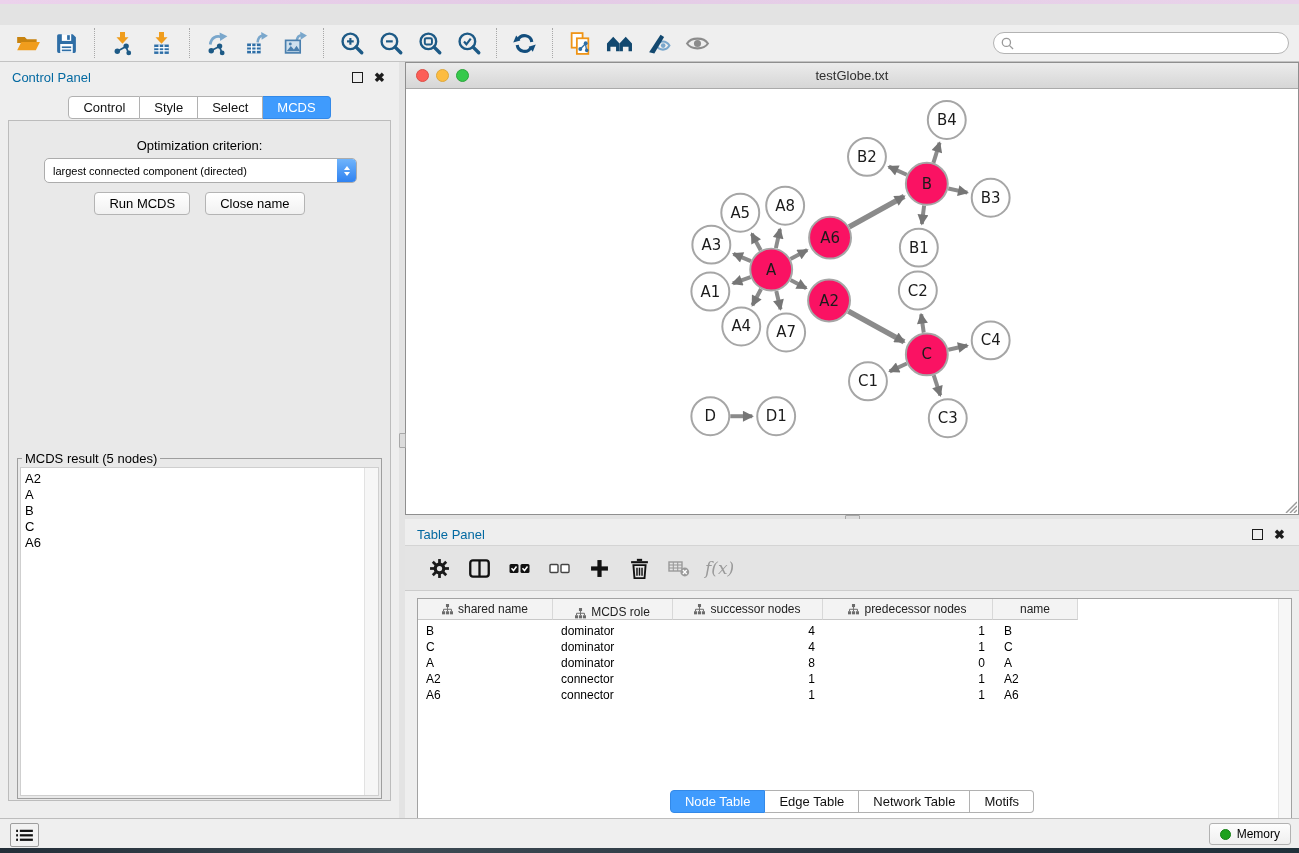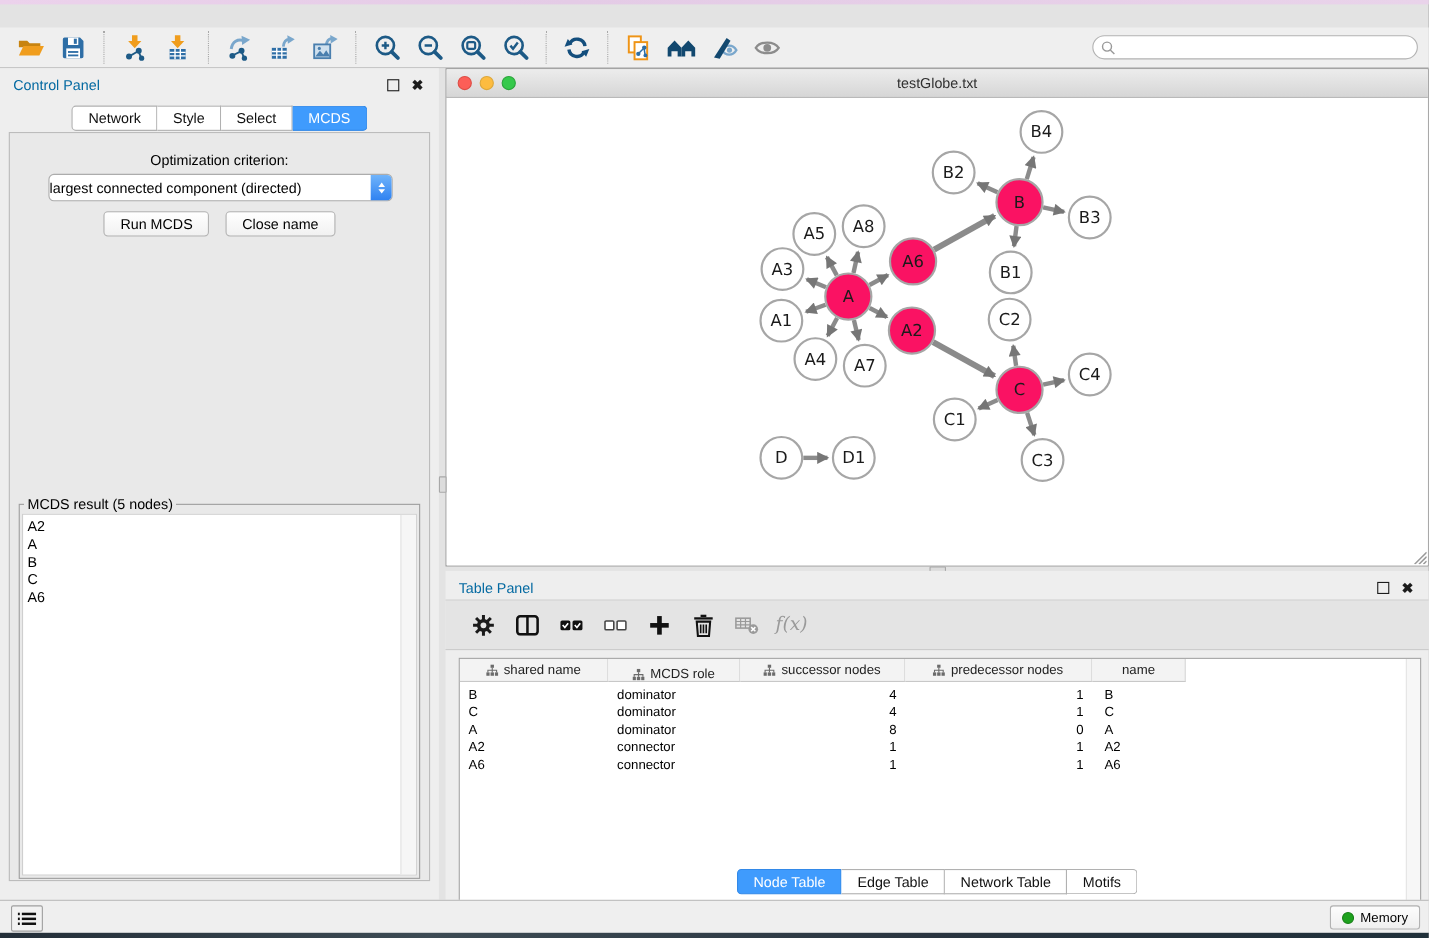--- a/index.html
+++ b/index.html
@@ -33,21 +33,21 @@
   .float-ico{width:9px;height:9px;border:1.5px solid #1c1c1c;display:inline-block;}
   .close-ico{font-size:13px;font-weight:bold;color:#1c1c1c;line-height:10px;}
   .cp-tabs{position:absolute;top:34px;left:0;right:0;display:flex;justify-content:center;}
   .seg{font-size:13px;height:21px;line-height:21px;padding:0 14px;background:#fff;border:1px solid #b1b1b1;border-left:none;color:#111;cursor:pointer;}
   .seg:first-child{border-left:1px solid #b1b1b1;border-radius:4px 0 0 4px;}
   .seg:last-child{border-radius:0 4px 4px 0;}
   .seg.active{background:#3f9bfd;border-color:#3389e8;color:#fff;}
   .cp-content{position:absolute;left:8px;right:8px;top:58px;bottom:17px;background:#e9e9e9;border:1px solid #bcbcbc;box-sizing:border-box;}
   .opt-label{margin-top:17px;text-align:center;font-size:13px;color:#000;}
   .combo{position:absolute;left:35px;top:37px;width:313px;height:25px;background:#fff;border:1px solid #acacac;border-radius:5px;box-sizing:border-box;display:flex;align-items:center;cursor:pointer;}
-  .combo .val{flex:1;font-size:13px;color:#000;white-space:nowrap;overflow:hidden;}
+  .combo .val{flex:1;font-size:11px;color:#000;padding-left:8px;white-space:nowrap;overflow:hidden;}
   .combo .spin{width:19px;height:23px;border-radius:0 4px 4px 0;background:linear-gradient(#70b4fb,#2f82f1);display:flex;flex-direction:column;align-items:center;justify-content:center;}
   .spin-up{width:0;height:0;border-left:3.5px solid transparent;border-right:3.5px solid transparent;border-bottom:4.5px solid #fff;margin-bottom:2px;}
   .spin-down{width:0;height:0;border-left:3.5px solid transparent;border-right:3.5px solid transparent;border-top:4.5px solid #fff;}
   .btn-row{position:absolute;top:71px;left:0;right:0;display:flex;justify-content:center;gap:15px;}
   .mac-btn{height:23px;line-height:21px;padding:0 14px;background:linear-gradient(#ffffff,#f1f1f1);border:1px solid #b4b4b4;border-radius:4px;font-size:13px;color:#000;cursor:pointer;box-sizing:border-box;}
   fieldset.mcds{position:absolute;left:8px;right:8px;top:330px;bottom:1px;border:1px solid #9e9e9e;margin:0;padding:1px 2px 2px 2px;display:flex;flex-direction:column;}
   fieldset.mcds legend{font-size:13px;color:#000;padding:0 3px;margin-left:2px;}
   .mcds-list{flex:1;background:#fff;border:1px solid #cfcfcf;position:relative;overflow:hidden;padding-top:3px;box-sizing:border-box;}
   .mcds-item{font-size:13px;line-height:16px;padding-left:4px;color:#000;}
   .scroll-track{position:absolute;top:0;right:0;width:13px;height:100%;background:#f6f6f6;border-left:1px solid #e2e2e2;}
@@ -255,21 +255,21 @@
     </div>
   </div>
 
   <div class="control-panel">
     <div class="panel-title">Control Panel</div>
     <div class="panel-icons">
       <span class="float-ico"></span>
       <span class="close-ico">✖</span>
     </div>
     <div class="cp-tabs">
-        <span class="seg">Network</span>
+        <span class="seg">Control</span>
         <span class="seg">Style</span>
         <span class="seg">Select</span>
         <span class="seg active">MCDS</span>
       </div>
     <div class="cp-content">
       <div class="opt-label">Optimization criterion:</div>
       <div class="combo">
         <span class="val">largest connected component (directed)</span>
         <span class="spin">
             <span class="spin-up"></span>

